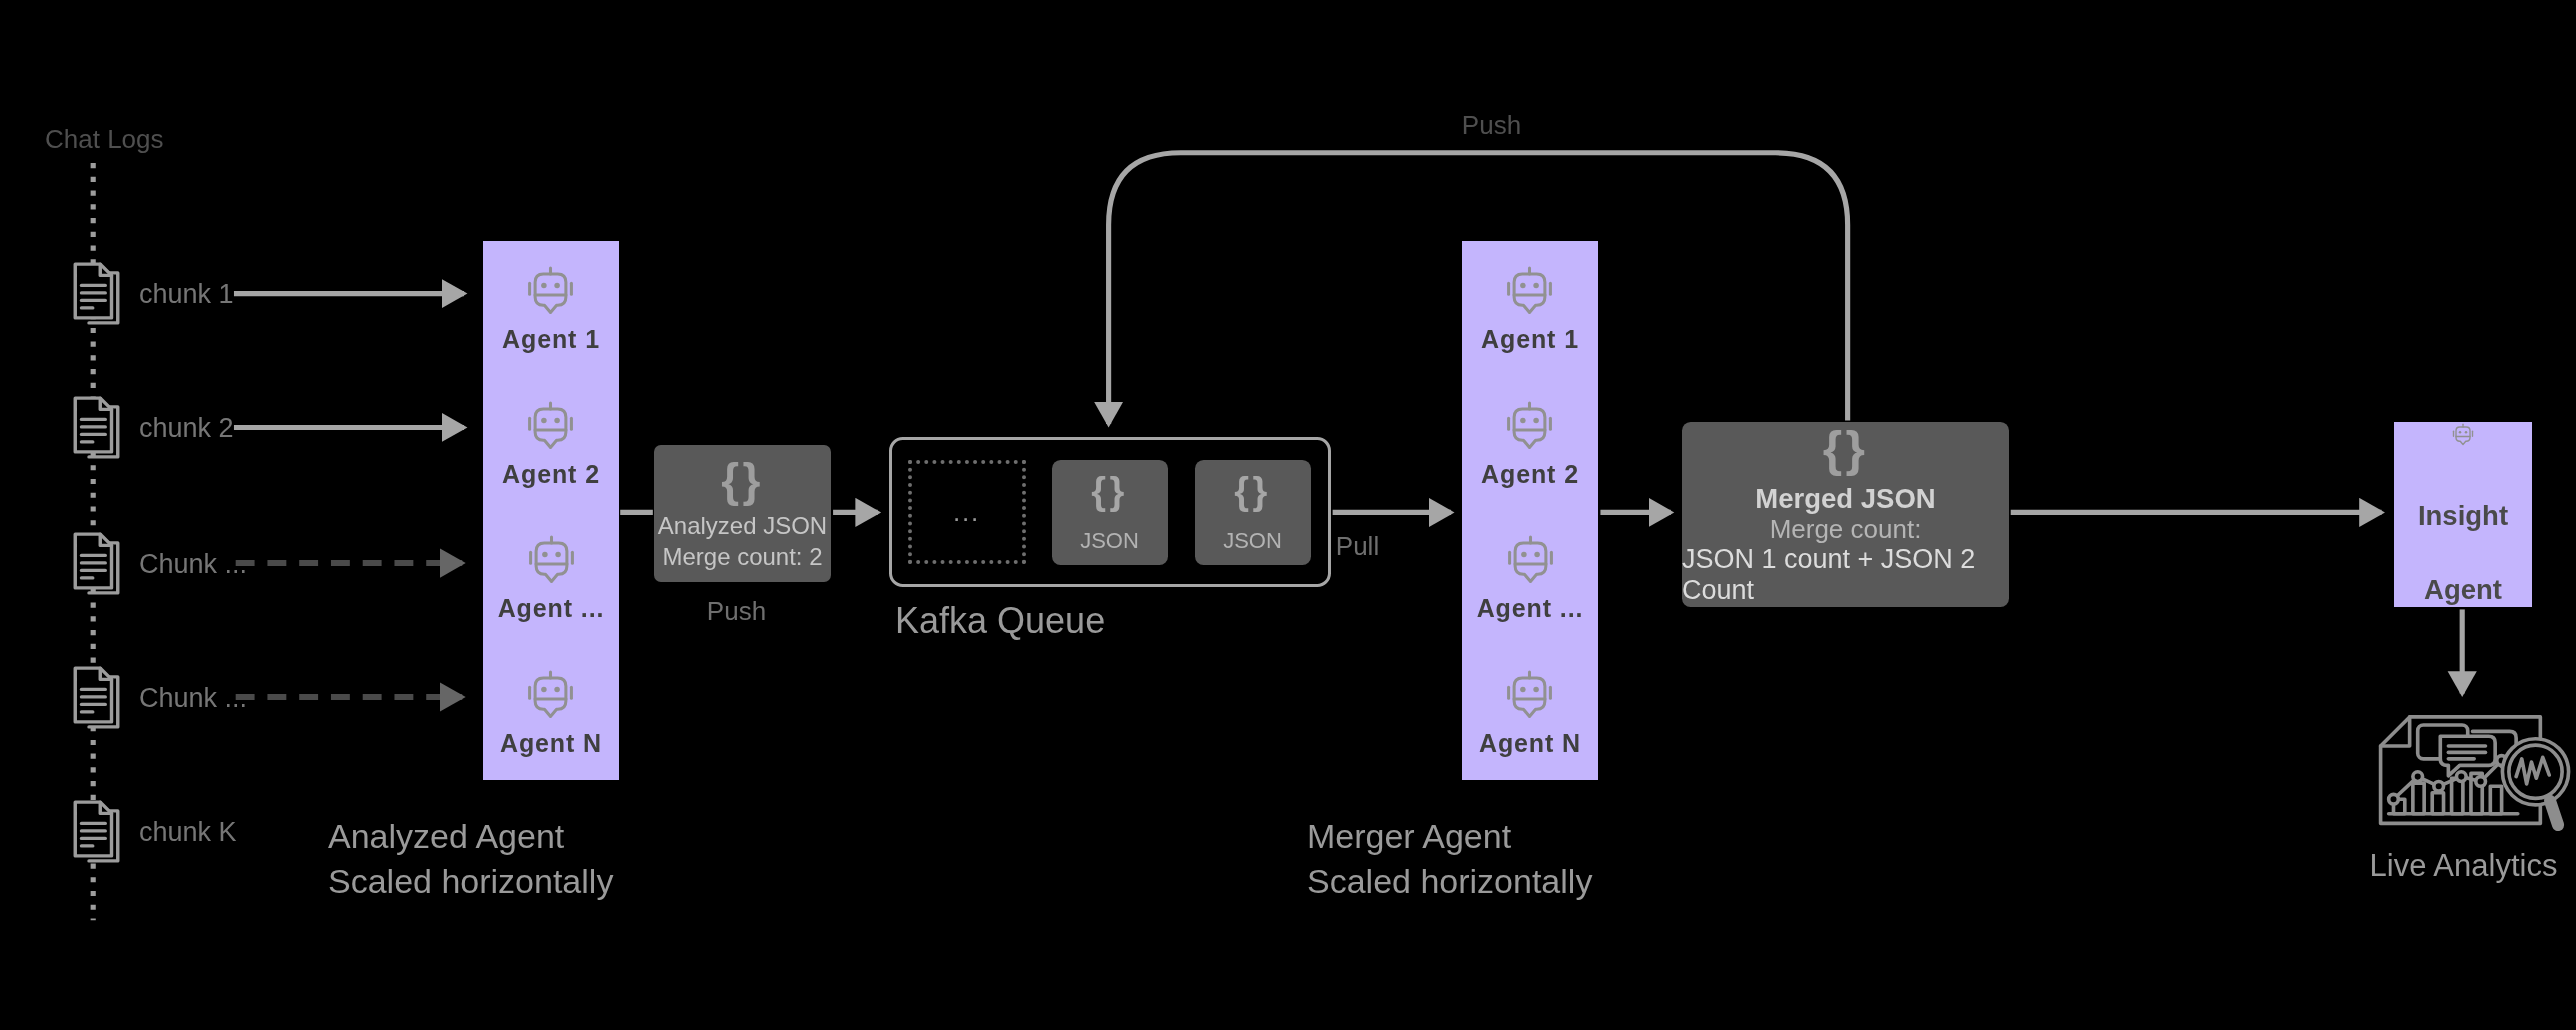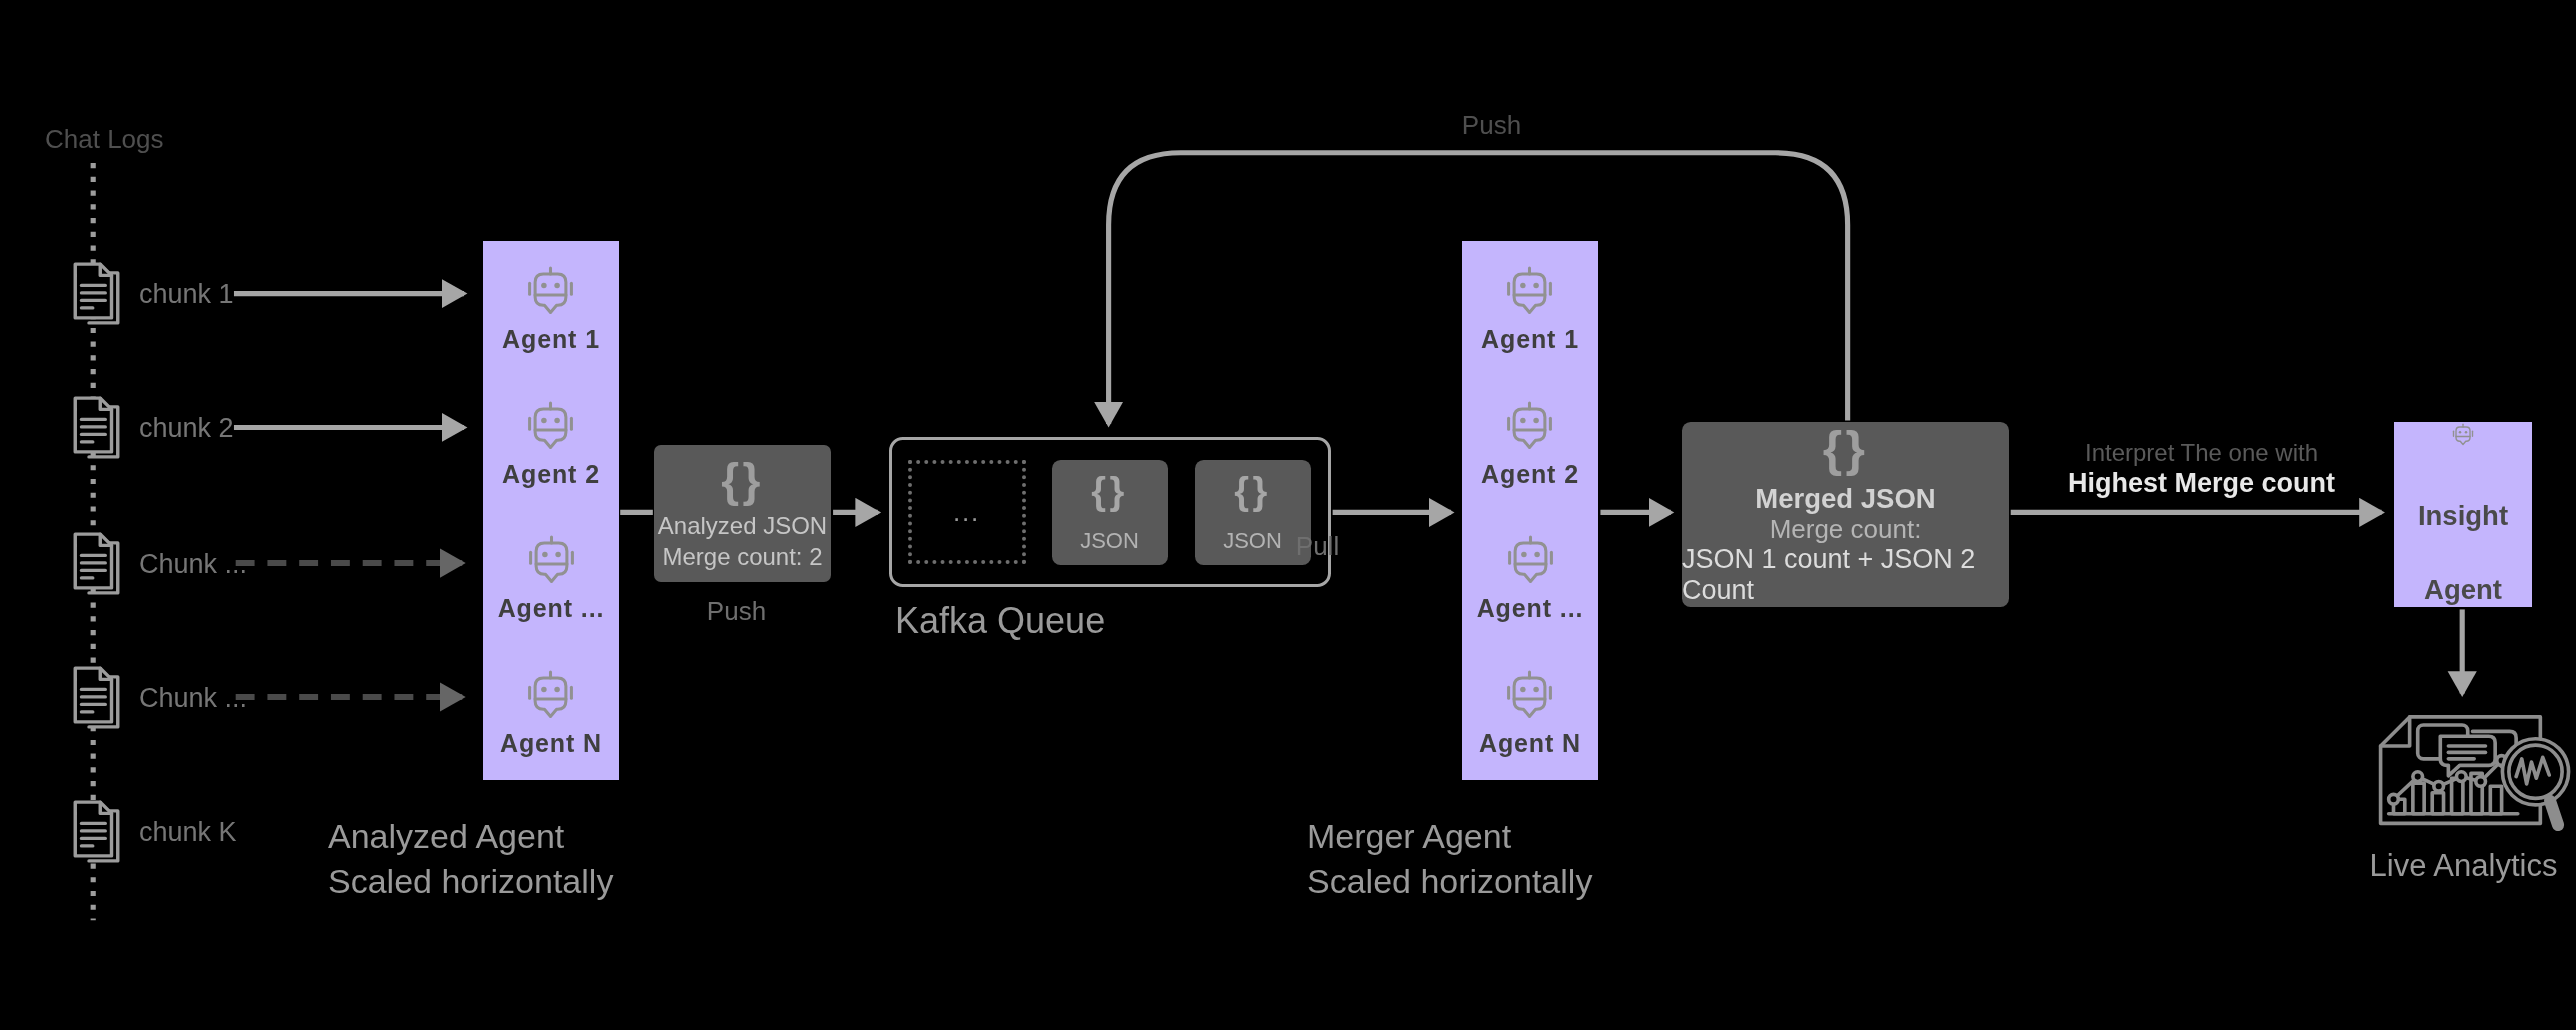--- a/index.html
+++ b/index.html
@@ -175,21 +175,21 @@
       <div class="braces">{}</div>
       <div class="jsonlbl">JSON</div>
     </div>
     <div class="json-tile" style="width:116px;height:105px;margin-left:27px;">
       <div class="braces">{}</div>
       <div class="jsonlbl">JSON</div>
     </div>
   </div>
   <div class="abs section-title" style="left:895px;top:598px;width:429px;font-size:36px;">Kafka Queue</div>
 
-  <div class="abs flow-label" style="left:1266px;top:531px;width:103px;">Pull</div>
+  <div class="abs flow-label" style="left:1306px;top:531px;width:103px;">Pull</div>
 
   <div class="abs panel" style="left:1462px;top:241px;width:136px;height:539px;">
     <div class="agent-item">
       <svg class="robot" width="55" height="55" viewBox="0 0 100 100">
           <use href="#robot-def"></use>
         </svg>
       <div class="agent-label">Agent 1</div>
     </div>
     <div class="agent-item">
       <svg class="robot" width="55" height="55" viewBox="0 0 100 100">
@@ -217,24 +217,20 @@
 
   <div class="abs graybox" style="left:1682px;top:422px;width:327px;height:185px;">
     <div class="braces" style="font-size:50px;line-height:53px;margin-bottom:6.9px;">{}</div>
     <div style="color:#d2d2d2;font-size:27.5px;font-weight:bold;line-height:33px;">Merged JSON</div>
     <div style="color:#b5b5b5;font-size:26px;line-height:29px;">Merge count:</div>
     <div style="color:#dcdcdc;font-size:27px;font-weight:normal;line-height:31px;">JSON 1 count + JSON 2 Count</div>
   </div>
 
   <div class="abs flow-label" style="left:1440px;top:110px;width:103px;color:#4f4f4f;">Push</div>
 
-  <div class="abs" style="left:2030px;top:438px;width:343px;text-align:center;">
-    <div style="color:#5a5a5a;font-size:24px;line-height:29px;">Interpret The one with</div>
-    <div style="color:#e8e8e8;font-size:27px;font-weight:bold;line-height:33px;">Highest Merge count</div>
-  </div>
 
   <div class="abs panel" style="left:2394px;top:422px;width:138px;height:185px;justify-content:center;gap:40px;">
     <svg class="robot" width="72" height="72" viewBox="0 0 100 100" style="margin-bottom:12px;">
         <use href="#robot-def"></use>
       </svg>
     <div class="insight-label">Insight</div>
     <div class="insight-label">Agent</div>
   </div>
 
   <svg class="abs" style="left:2358px;top:708px" width="213" height="134" viewBox="0 0 264 164">

